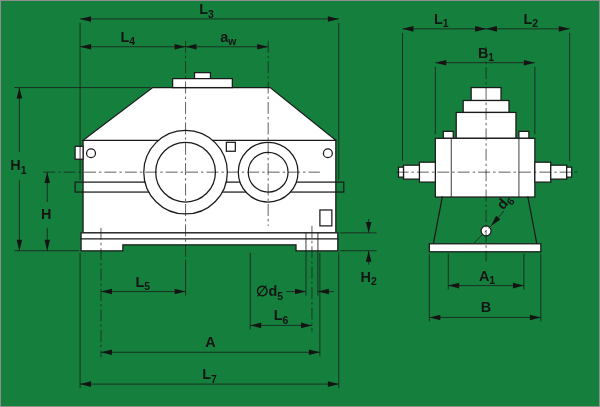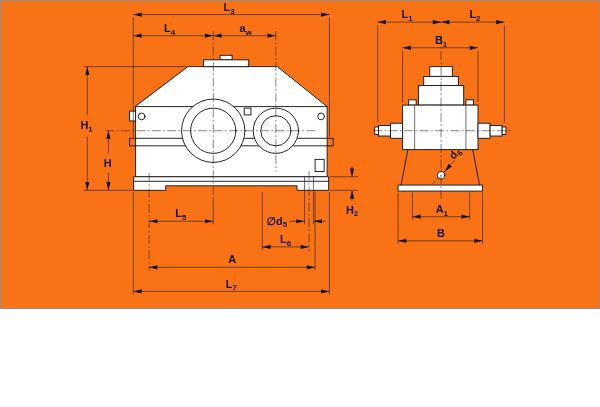--- a/index.html
+++ b/index.html
@@ -1,18 +1,18 @@
 <!DOCTYPE html>
 <html><head>
 <meta charset="utf-8">
 <style>
   html,body{margin:0;padding:0;background:#ffffff;}
   .frame{
-    width:600px;height:309px;box-sizing:border-box;
-    border:1px solid #8f8f8f;background:#f97316;
+    width:600px;height:407px;box-sizing:border-box;
+    border:1px solid #8f8f8f;background:#15803d;
     font-family:"Liberation Sans", sans-serif;
   }
   svg{display:block;width:100%;height:100%;}
   .obj{stroke:#1a1a1a;stroke-width:1.25;fill:none;stroke-linecap:square;stroke-linejoin:miter;}
   .f{fill:#ffffff;}
   .thin{stroke:#1a1a1a;stroke-width:0.85;fill:none;}
   .dim{stroke:#1a1a1a;stroke-width:0.8;fill:none;}
   .ctr{stroke:#1a1a1a;stroke-width:0.7;fill:none;stroke-dasharray:12 3 2.5 3;}
   .lbl{font-family:"Liberation Sans", sans-serif;font-weight:bold;font-size:14.5px;fill:#141414;text-anchor:middle;}
   .lbl .sub{font-size:10.5px;}

